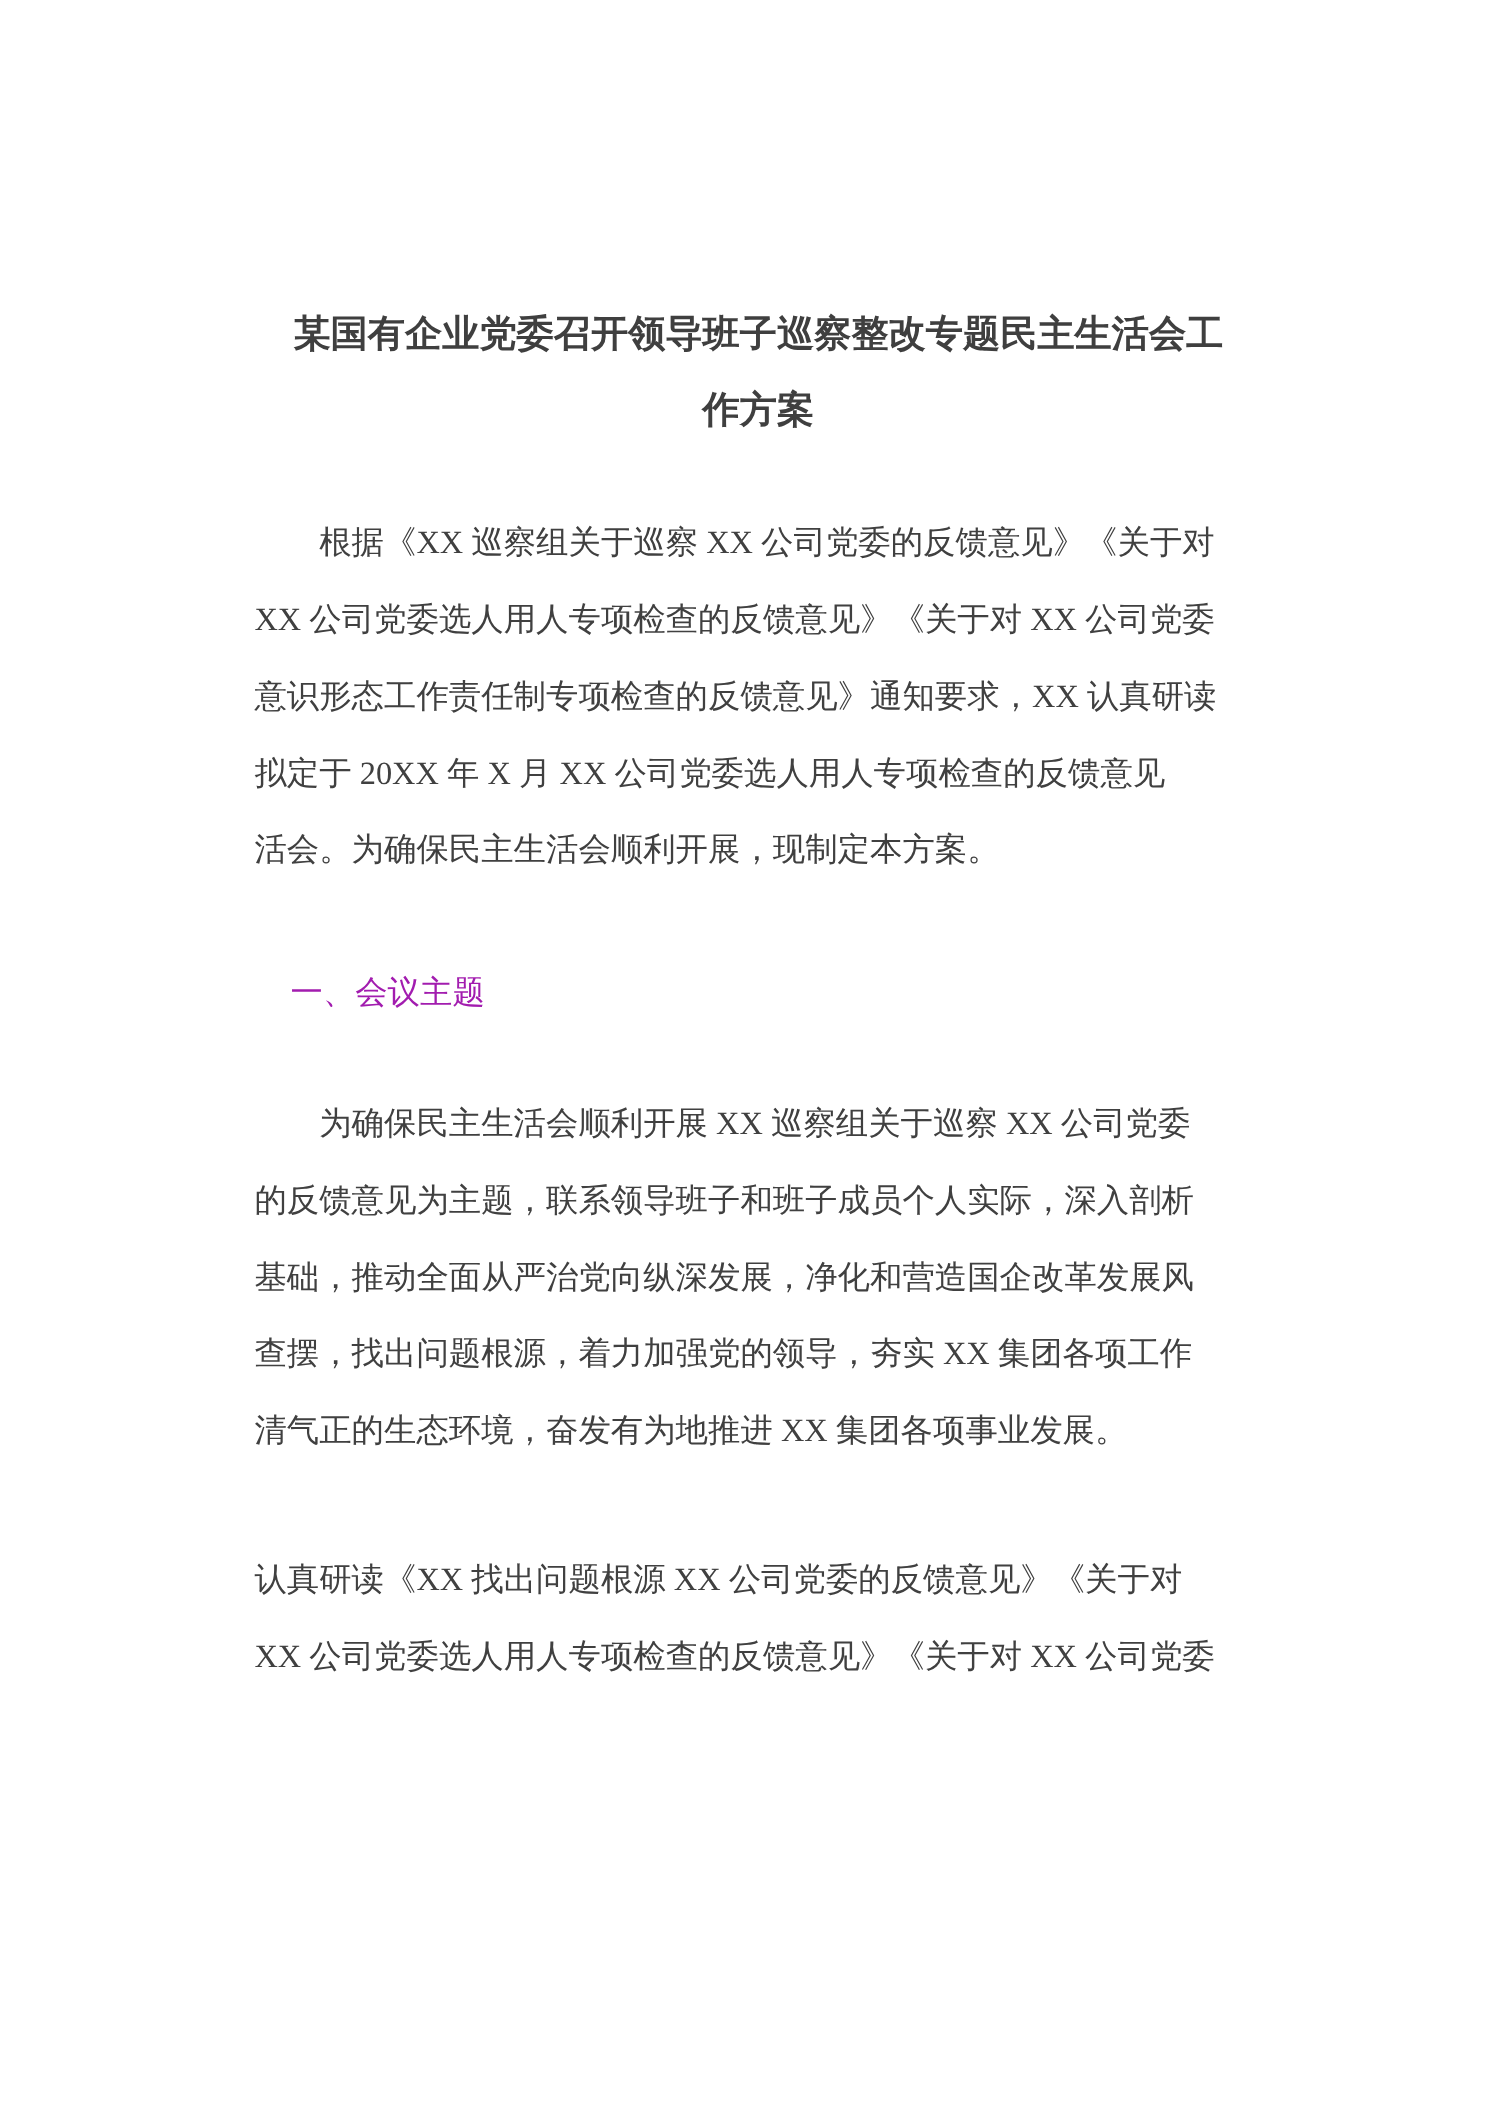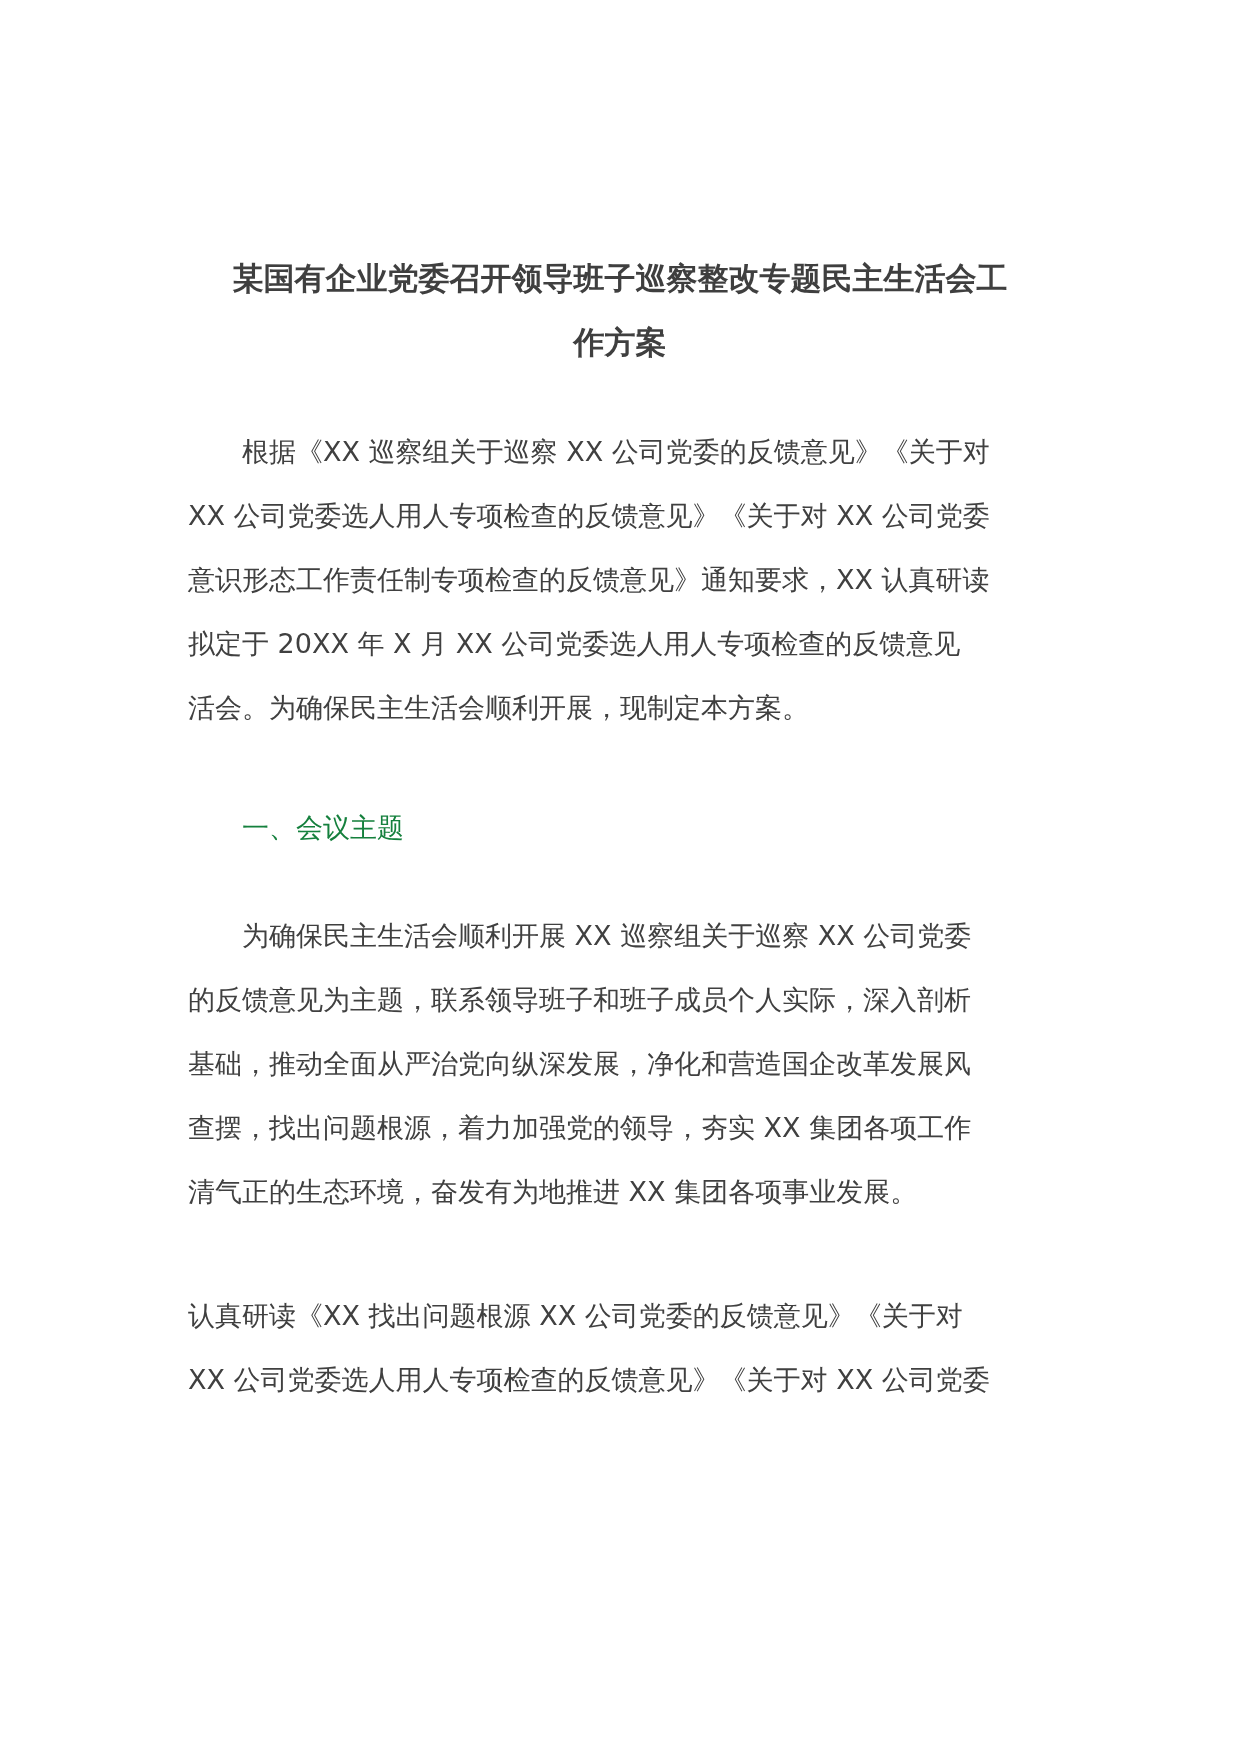--- a/index.html
+++ b/index.html
@@ -36,35 +36,36 @@
     .para {
       position: absolute;
       left: 0;
       width: 864px;
       font-size: 27px;
       line-height: 64px;
       color: #404040;
       text-align: justify;
       text-indent: 2em;
       margin: 0;
+      font-family: Liberation Serif, serif;
     }
     .p1 { top: 420px; }
     .heading {
       position: absolute;
       left: 0;
       top: 796px;
       width: 864px;
       font-size: 27px;
       line-height: 64px;
       text-indent: 2em;
       margin: 0;
     }
     .p2 { top: 904px; }
     .p3 { top: 1284px; }
-    .line { display: block; white-space: nowrap; }
+    .line { display: block; white-space: nowrap; margin-left: 24px; }
     .line.first { text-indent: 2em; }
     .line.rest { text-indent: 0; }
     .para.lines { text-indent: 0; }
   </style>
 </head>
 <body>
 
 <div class="page">
 
   <div class="title">
@@ -73,21 +74,21 @@
   </div>
 
   <div class="para lines p1">
     <span class="line first">根据《XX 巡察组关于巡察 XX 公司党委的反馈意见》《关于对</span>
     <span class="line rest">XX 公司党委选人用人专项检查的反馈意见》《关于对 XX 公司党委</span>
     <span class="line rest">意识形态工作责任制专项检查的反馈意见》通知要求，XX 认真研读</span>
     <span class="line rest">拟定于 20XX 年 X 月 XX 公司党委选人用人专项检查的反馈意见</span>
     <span class="line rest">活会。为确保民主生活会顺利开展，现制定本方案。</span>
   </div>
 
-  <p class="heading" style="color:#15803d;">一、会议主题</p>
+  <p class="heading" style="color:#a21caf;">一、会议主题</p>
 
   <div class="para lines p2">
     <span class="line first">为确保民主生活会顺利开展 XX 巡察组关于巡察 XX 公司党委</span>
     <span class="line rest">的反馈意见为主题，联系领导班子和班子成员个人实际，深入剖析</span>
     <span class="line rest">基础，推动全面从严治党向纵深发展，净化和营造国企改革发展风</span>
     <span class="line rest">查摆，找出问题根源，着力加强党的领导，夯实 XX 集团各项工作</span>
     <span class="line rest">清气正的生态环境，奋发有为地推进 XX 集团各项事业发展。</span>
   </div>
 
   <div class="para lines p3">

